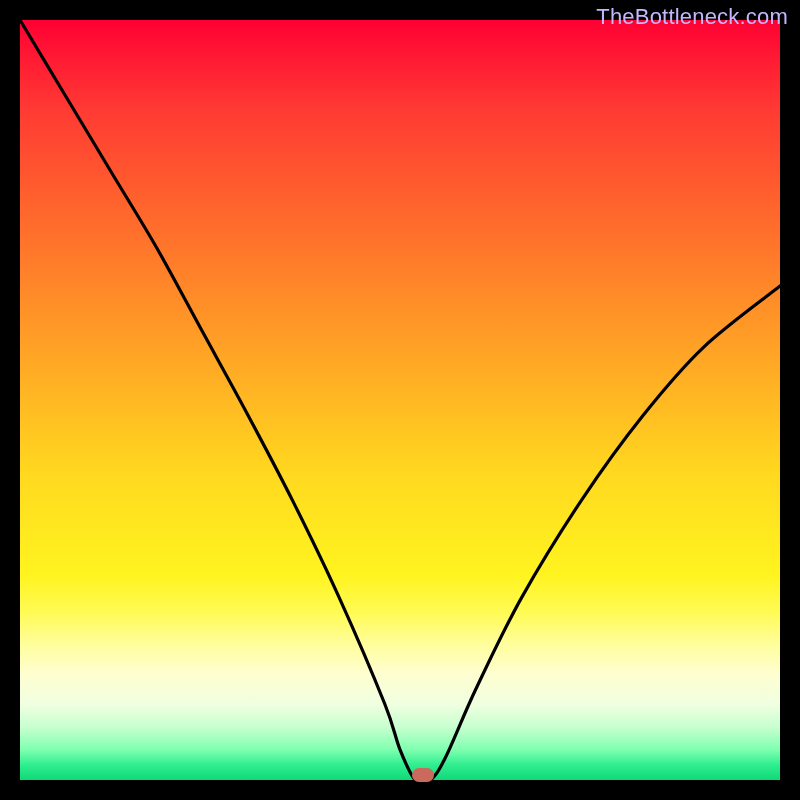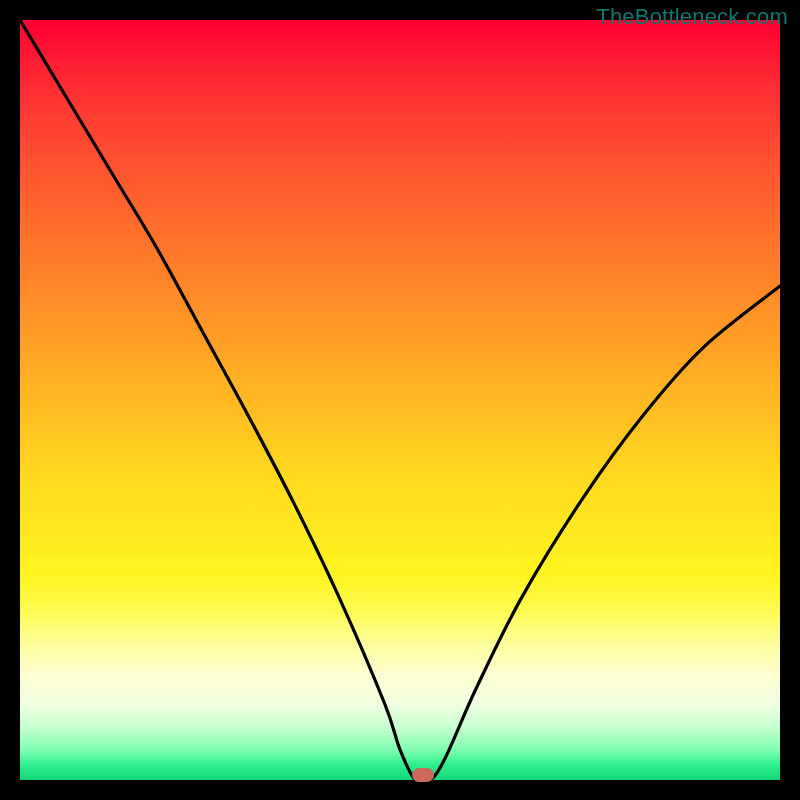--- a/index.html
+++ b/index.html
@@ -8,21 +8,21 @@
     width: 800px;
     height: 800px;
     background: #000;
     font-family: Arial, Helvetica, sans-serif;
     position: relative;
   }
   .watermark {
     position: absolute;
     top: 4px;
     right: 12px;
-    color: #0f766e;
+    color: #c4b5fd;
     font-size: 22px;
     font-weight: 500;
     z-index: 10;
     letter-spacing: 0.2px;
   }
   .plot-area {
     position: absolute;
     left: 20px;
     top: 20px;
     width: 760px;

